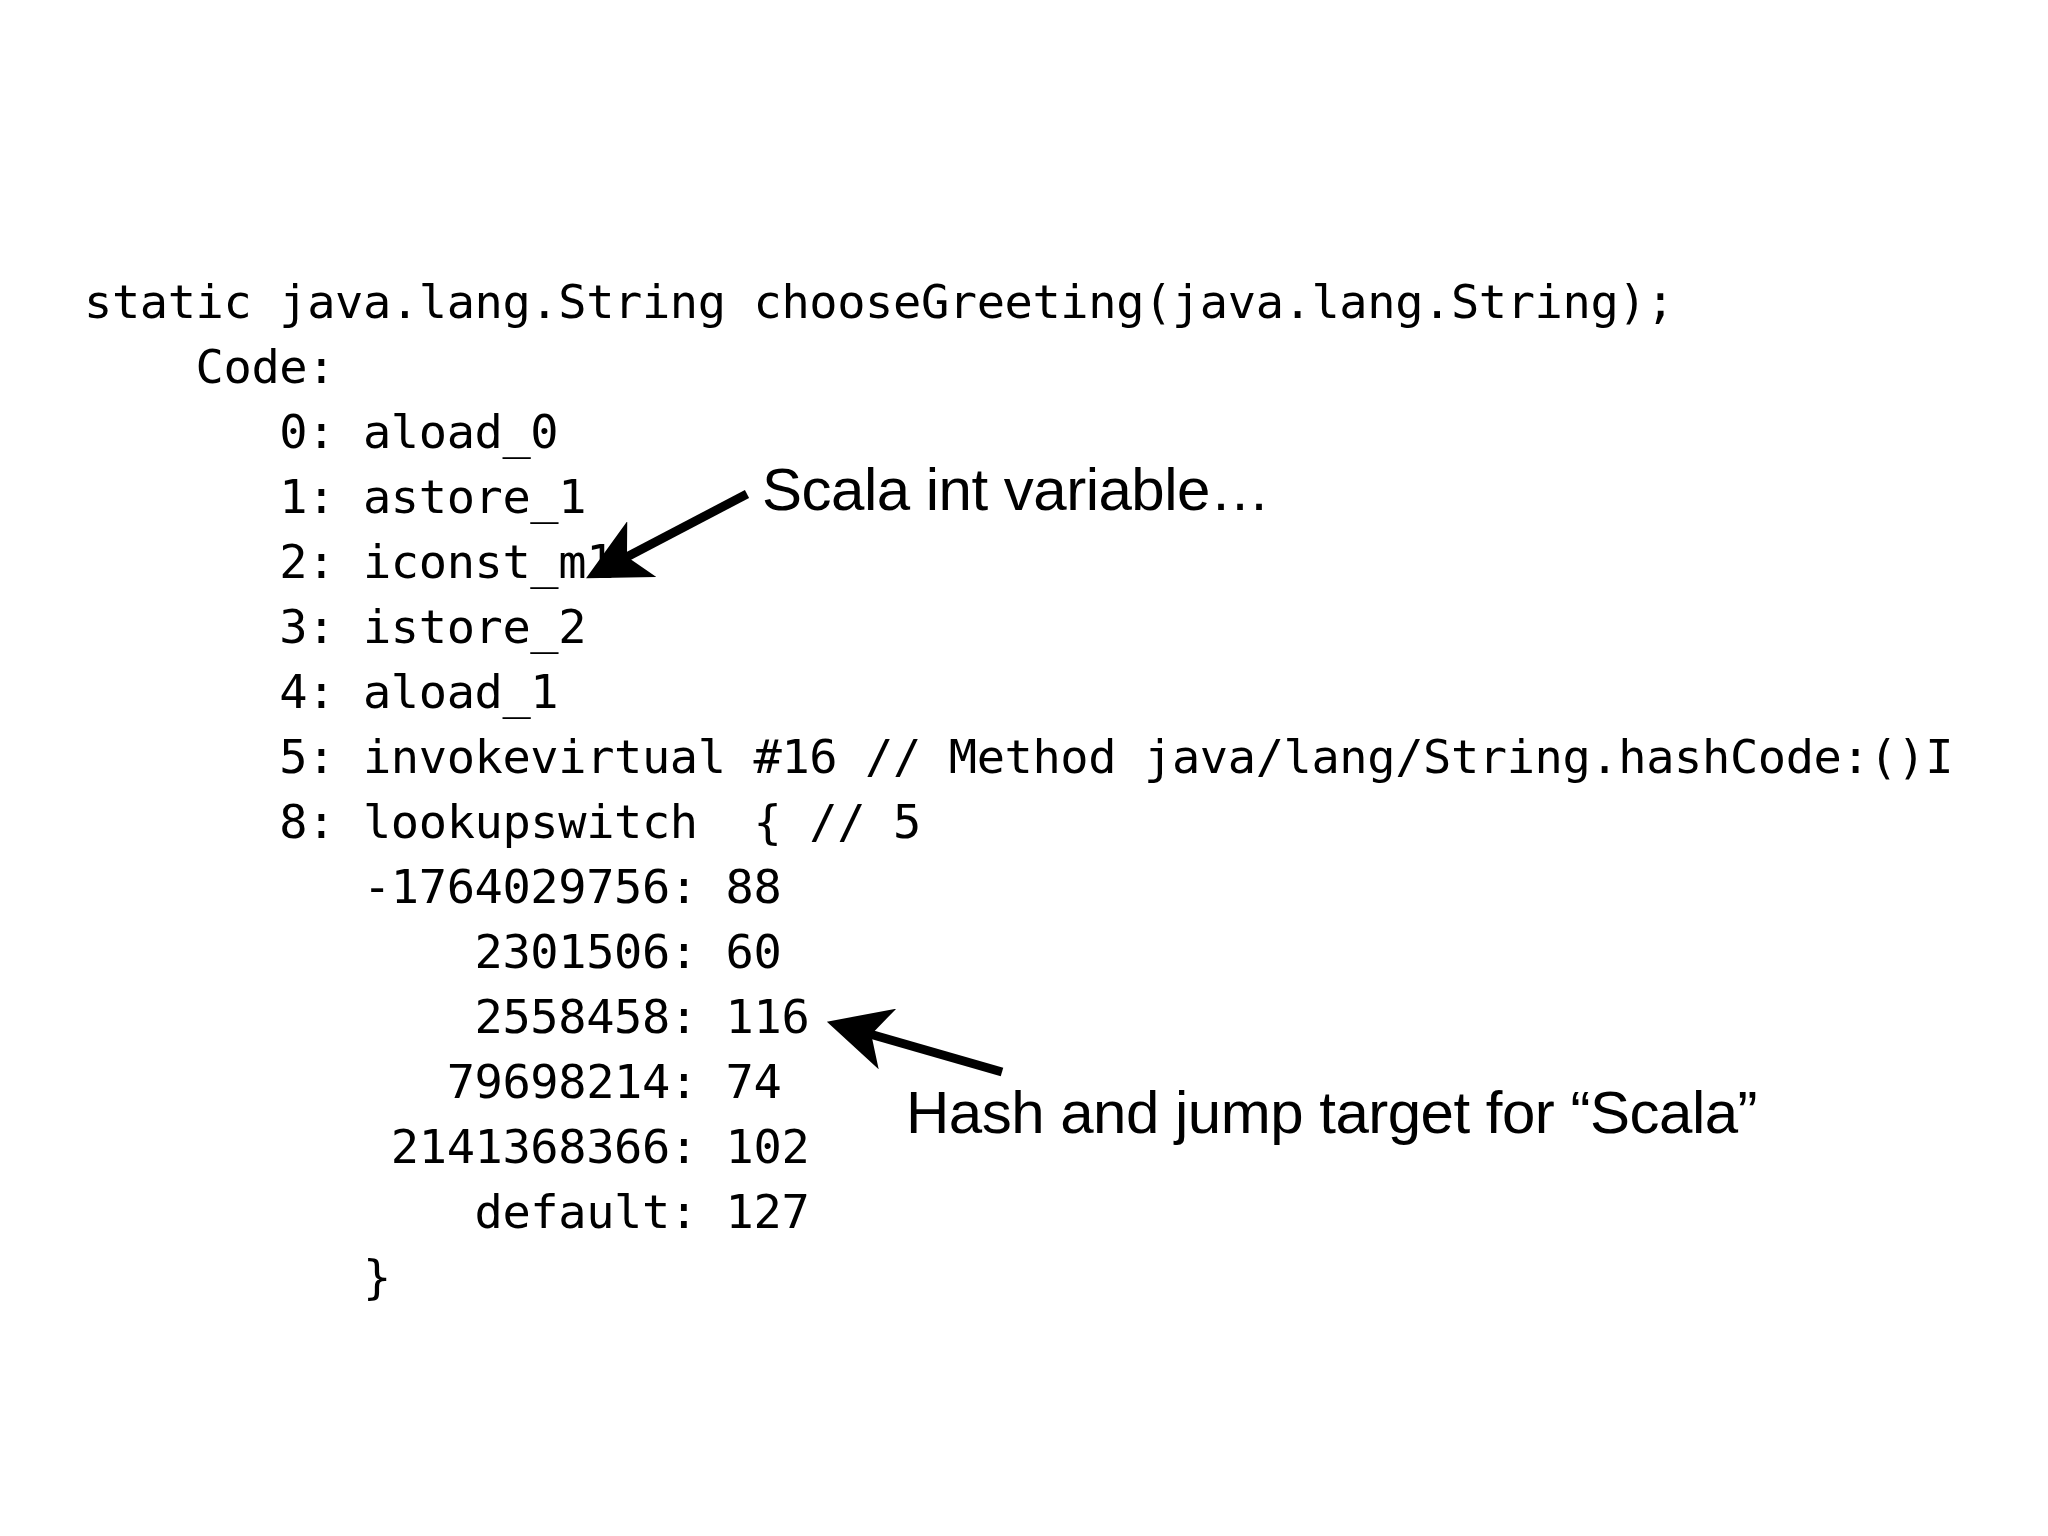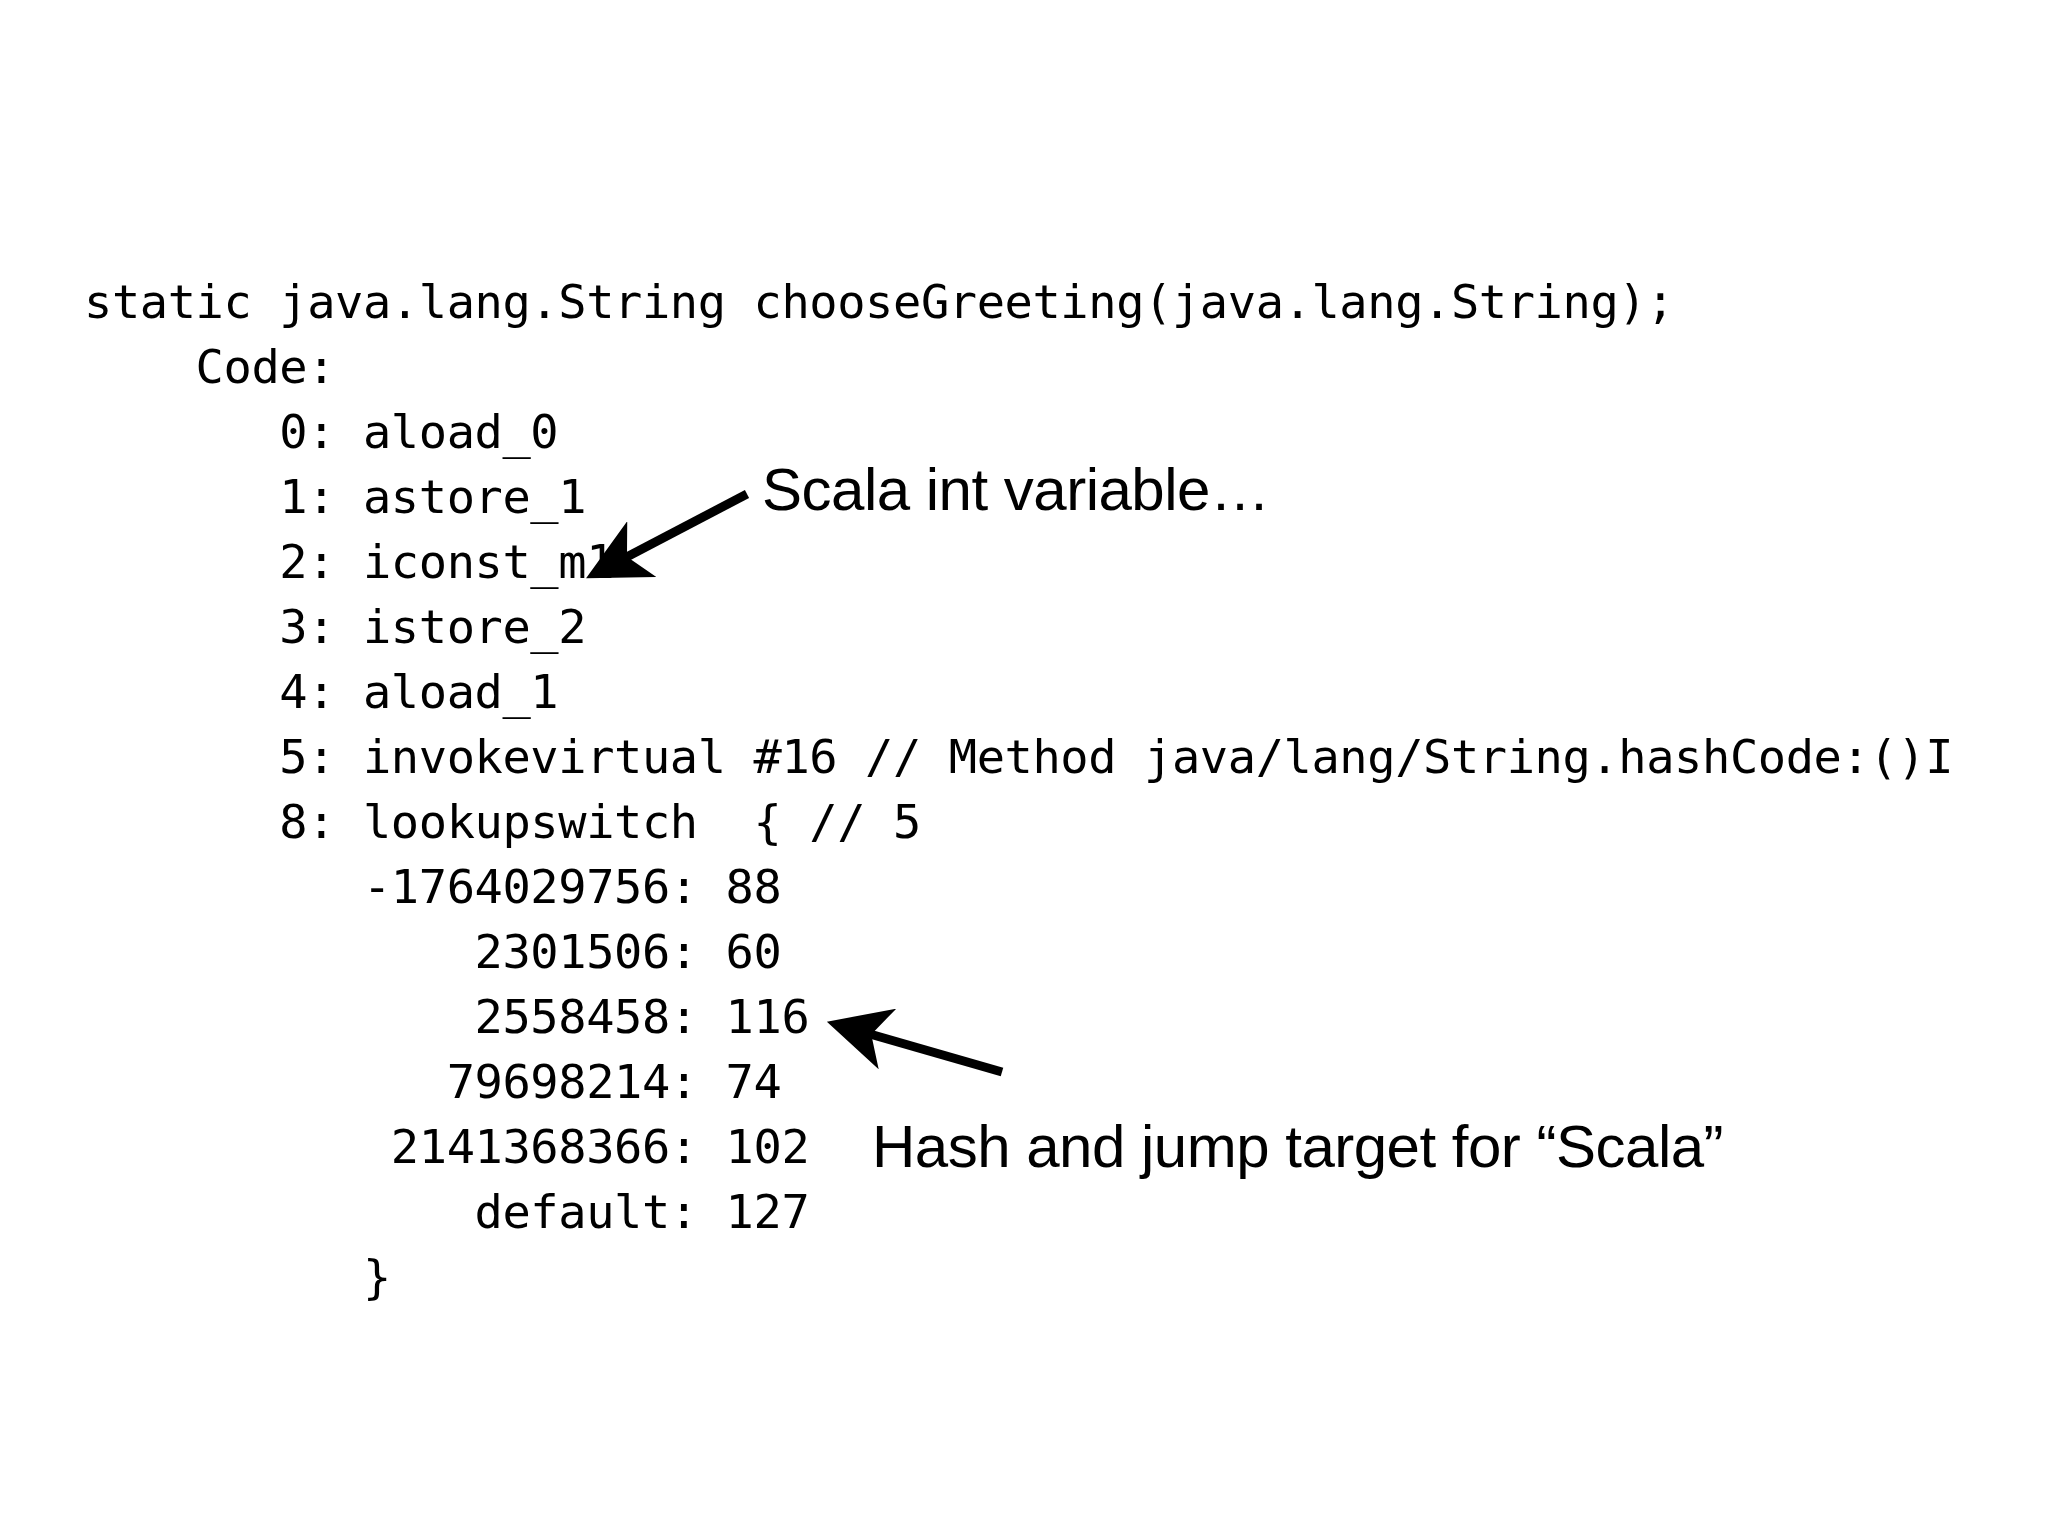--- a/index.html
+++ b/index.html
@@ -43,23 +43,22 @@
     font-weight: 400;
     color: #000000;
     white-space: nowrap;
     letter-spacing: -0.5px;
   }
   #annotation-hidden-int {
     left: 762px;
     top: 455px;
   }
   #annotation-hash-jump {
-    left: 872px;
+    left: 906px;
     top: 1078px;
-    margin-top: 34px;
   }
 
   
   .arrow-svg {
     position: absolute;
     overflow: visible;
     pointer-events: none;
   }
   #arrow-to-istore {
     left: 0px;

